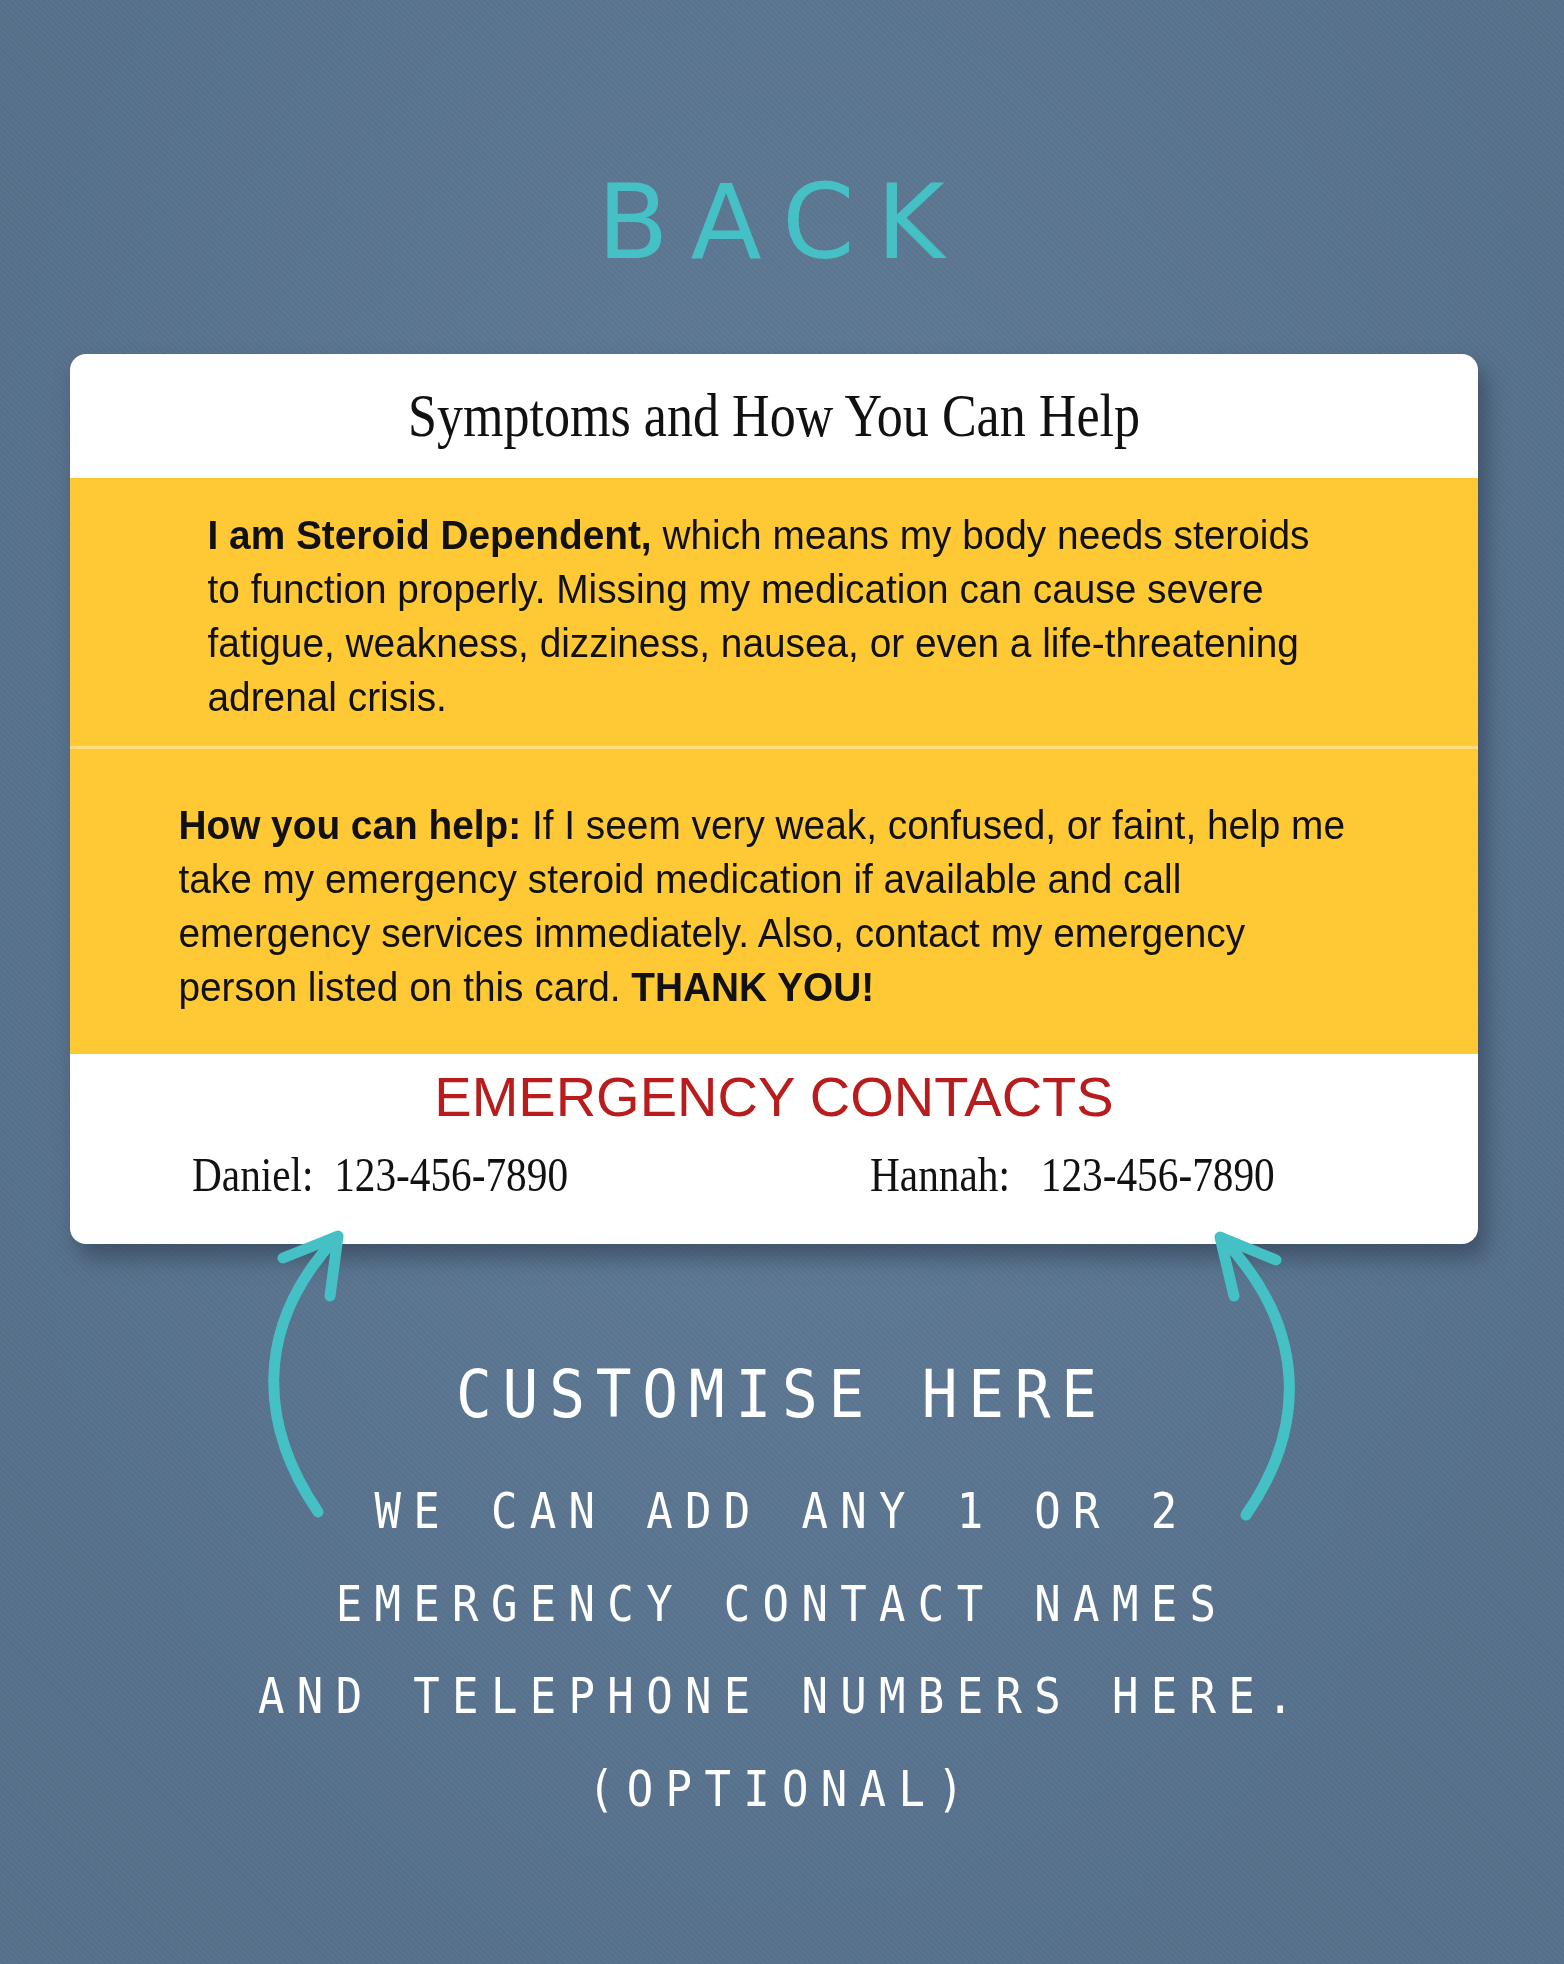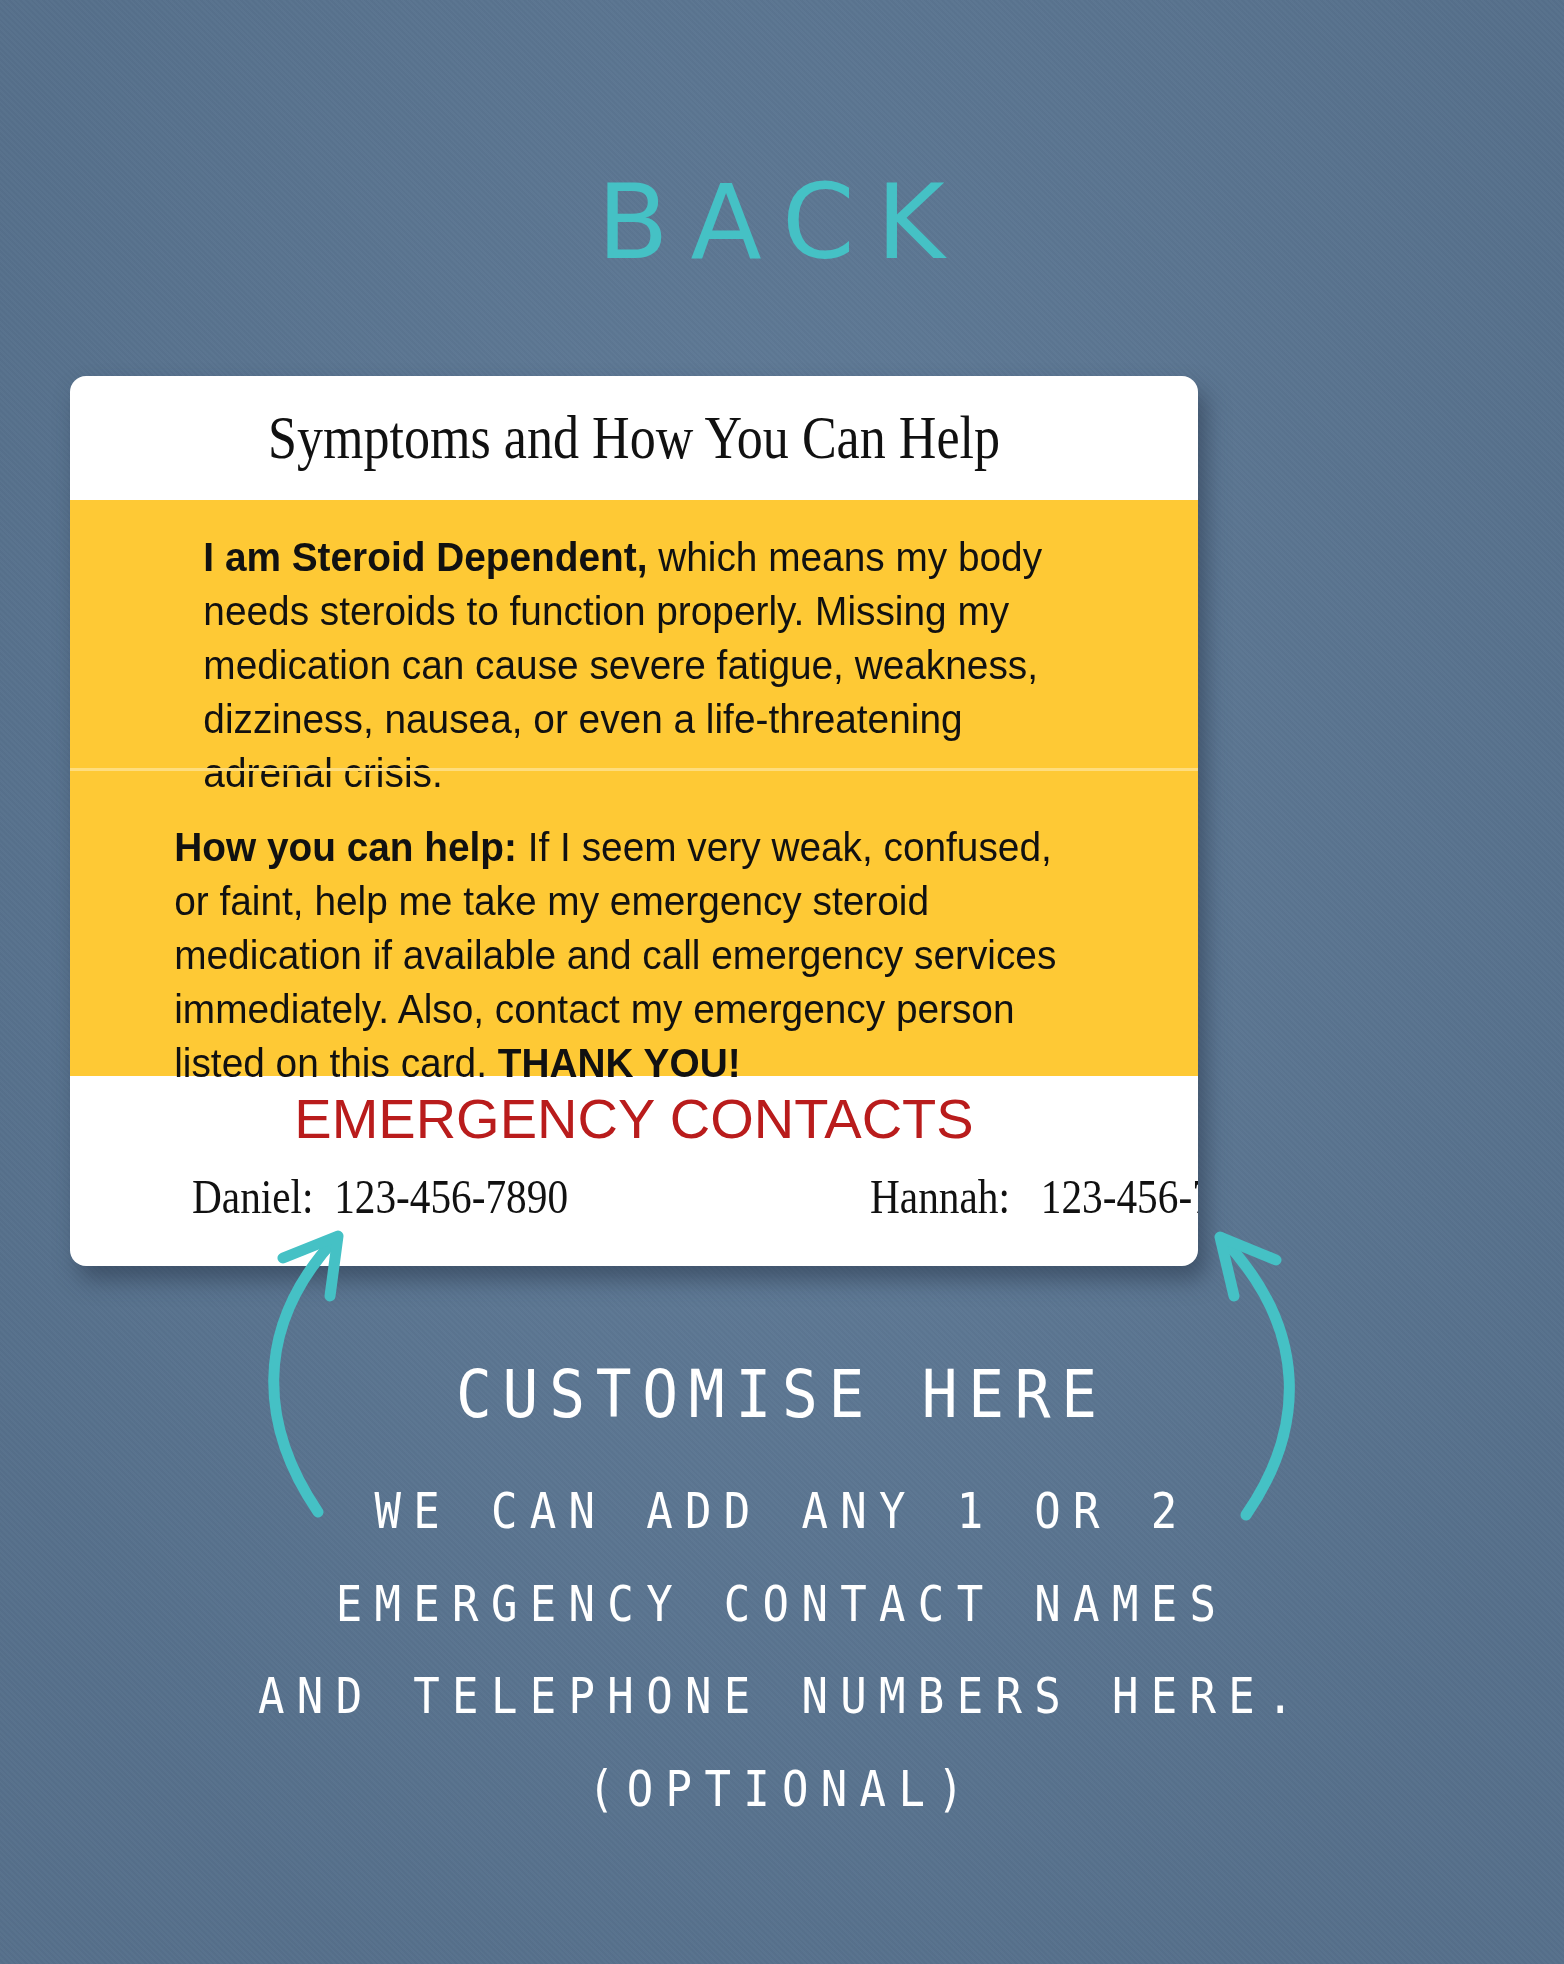--- a/index.html
+++ b/index.html
@@ -11,21 +11,21 @@
       repeating-linear-gradient(45deg, rgba(255,255,255,0.015) 0 2px, rgba(0,0,0,0.015) 2px 4px);
     font-family: "DejaVu Sans", sans-serif;
   }
   .heading-back {
     position: absolute; left: 0; right: 0; top: 170px; text-align: center;
     color: #45c1c5; font-family: "DejaVu Sans", sans-serif;
     font-size: 104px; letter-spacing: 22px; font-weight: 400;
     line-height: 1;
   }
   .card {
-    position: absolute; left: 70px; top: 376px; width: 1128px; height: 890px;
+    position: absolute; left: 70px; top: 354px; width: 1408px; height: 890px;
     background: #ffffff; border-radius: 16px; overflow: hidden;
     box-shadow: 8px 14px 22px rgba(40,55,75,0.55);
   }
   .card-title {
     position: absolute; left: 0; right: 0; top: 30px; text-align: center;
     font-family: "Liberation Serif", serif; font-size: 62px; color: #111;
     transform: scaleX(0.84); transform-origin: center; line-height: 1;
   }
   .yellow-band {
     position: absolute; left: 0; right: 0; top: 124px; height: 576px;

